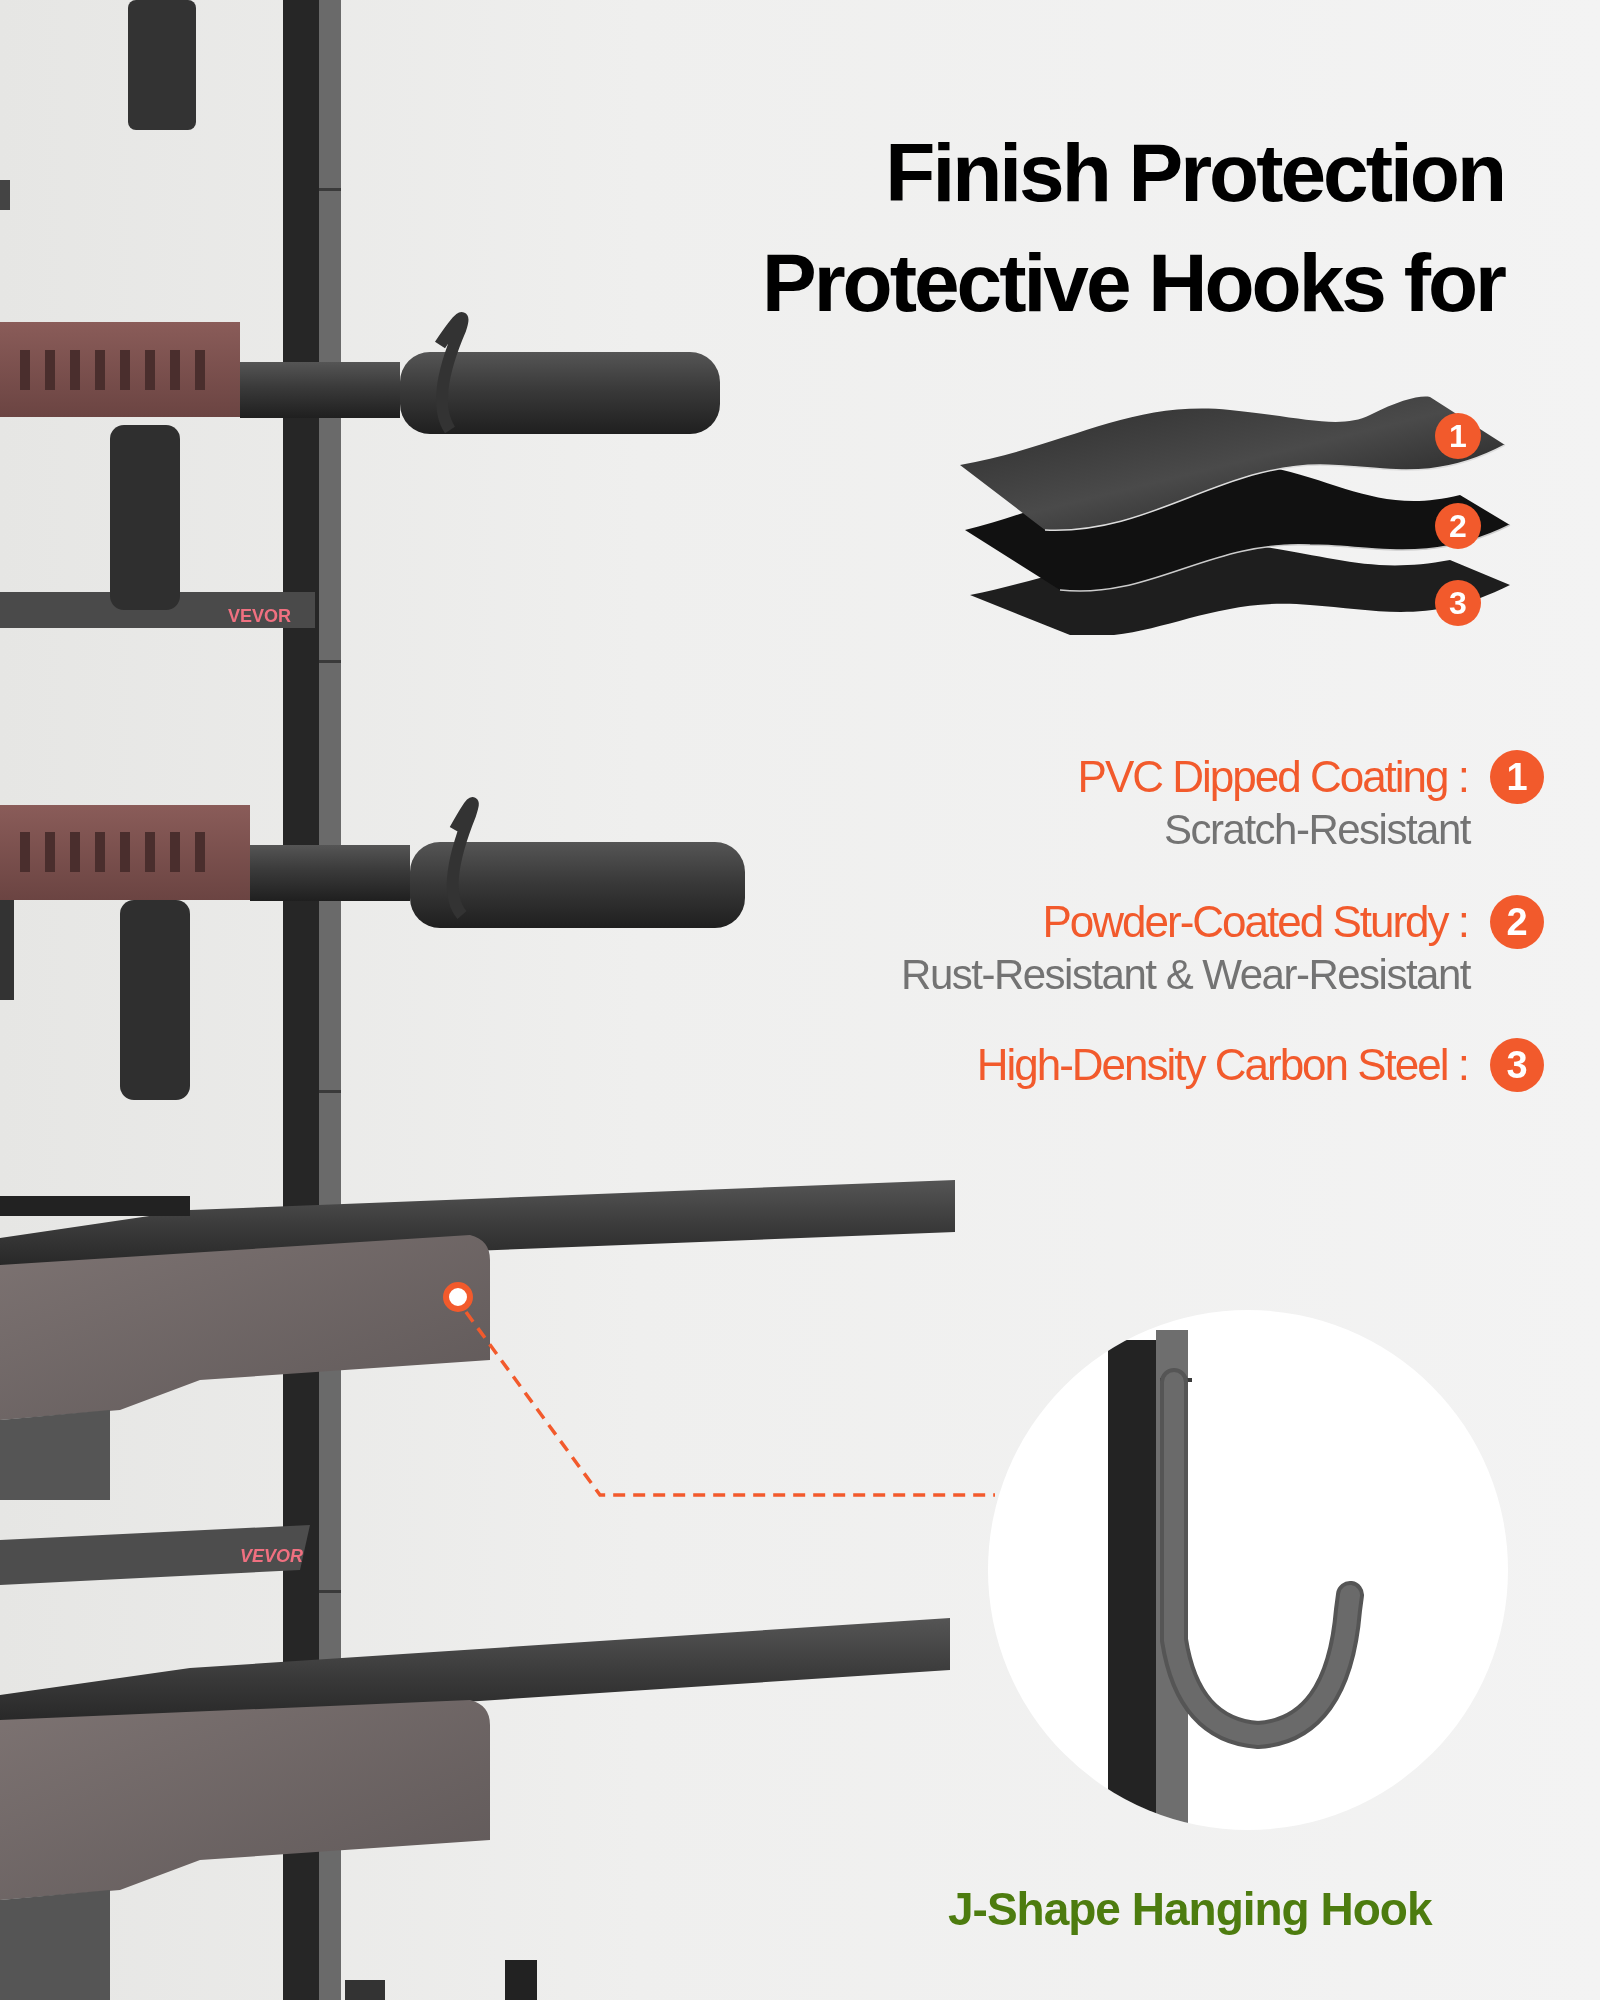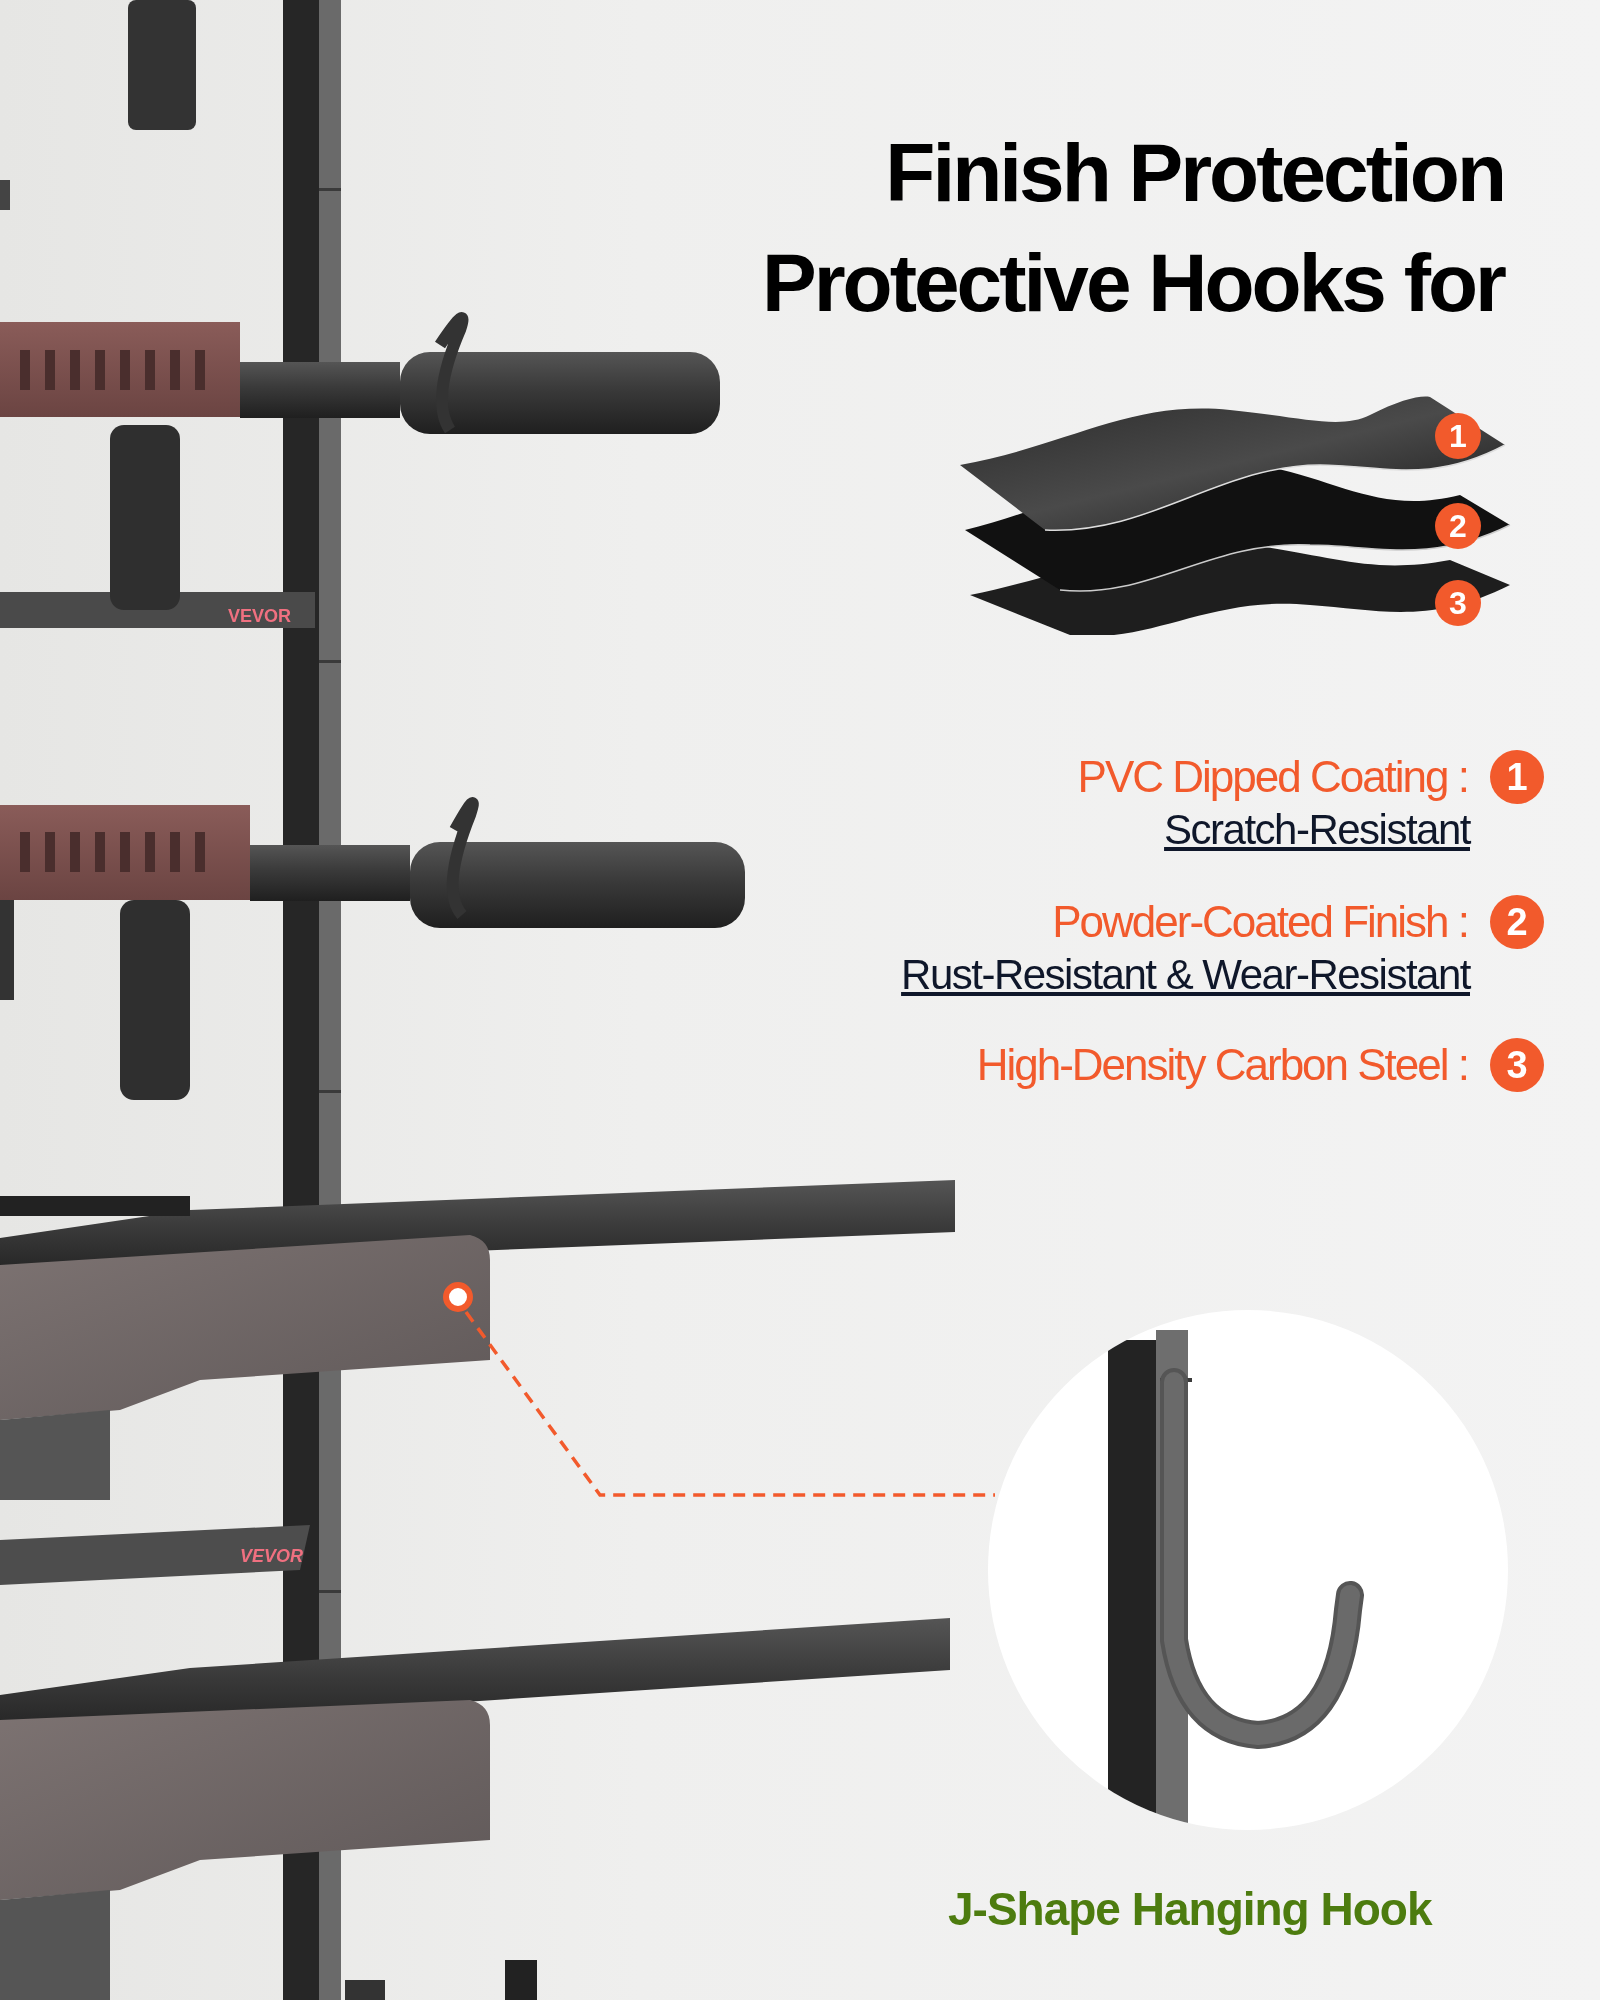--- a/index.html
+++ b/index.html
@@ -6,21 +6,21 @@
   body{width:1600px;height:2000px;position:relative;overflow:hidden;
        background:linear-gradient(90deg,#e6e6e4 0%,#efefee 40%,#f3f3f3 100%);
        font-family:"Liberation Sans",sans-serif;}
   .abs{position:absolute;}
   .title{right:96px;top:118px;text-align:right;font-weight:700;font-size:82px;line-height:110px;
          letter-spacing:-3px;color:#000;}
   .title div{white-space:nowrap;}
   .feature{right:56px;text-align:right;}
   .feat-row{display:flex;align-items:center;justify-content:flex-end;}
   .feat-head{font-weight:400;font-size:44px;letter-spacing:-2px;color:#f25a2c;white-space:nowrap;text-align:right;}
-  .feat-sub{font-size:42px;letter-spacing:-1.5px;color:#0f172a;margin-right:74px;white-space:nowrap;margin-top:2px;text-decoration:underline;}
+  .feat-sub{font-size:42px;letter-spacing:-1.5px;color:#737373;margin-right:74px;white-space:nowrap;margin-top:2px;}
   .badge{width:54px;height:54px;border-radius:50%;background:#f25a2c;color:#fff;font-weight:700;
          font-size:38px;display:flex;align-items:center;justify-content:center;margin-left:22px;}
   .layer-badge{width:46px;height:46px;font-size:32px;margin-left:0;position:absolute;}
   .caption{left:948px;top:1882px;font-weight:700;font-size:46px;letter-spacing:-1px;color:#4d7c0f;white-space:nowrap;}
   .inset{left:988px;top:1310px;width:520px;height:520px;border-radius:50%;background:#fff;overflow:hidden;}
 </style>
 </head>
 <body>
 
 <svg class="abs" style="left:0;top:0" width="1000" height="2000" viewBox="0 0 1000 2000">
@@ -149,21 +149,21 @@
 <div class="abs feature" style="top:750px;">
   <div class="feat-row">
     <span class="feat-head">PVC Dipped Coating :</span>
     <span class="badge">1</span>
   </div>
   <div class="feat-sub">Scratch-Resistant</div>
 </div>
 
 <div class="abs feature" style="top:895px;">
   <div class="feat-row">
-    <span class="feat-head">Powder-Coated Finish :</span>
+    <span class="feat-head">Powder-Coated Sturdy :</span>
     <span class="badge">2</span>
   </div>
   <div class="feat-sub">Rust-Resistant &amp; Wear-Resistant</div>
 </div>
 
 <div class="abs feature" style="top:1038px;">
   <div class="feat-row">
     <span class="feat-head">High-Density Carbon Steel :</span>
     <span class="badge">3</span>
   </div>

